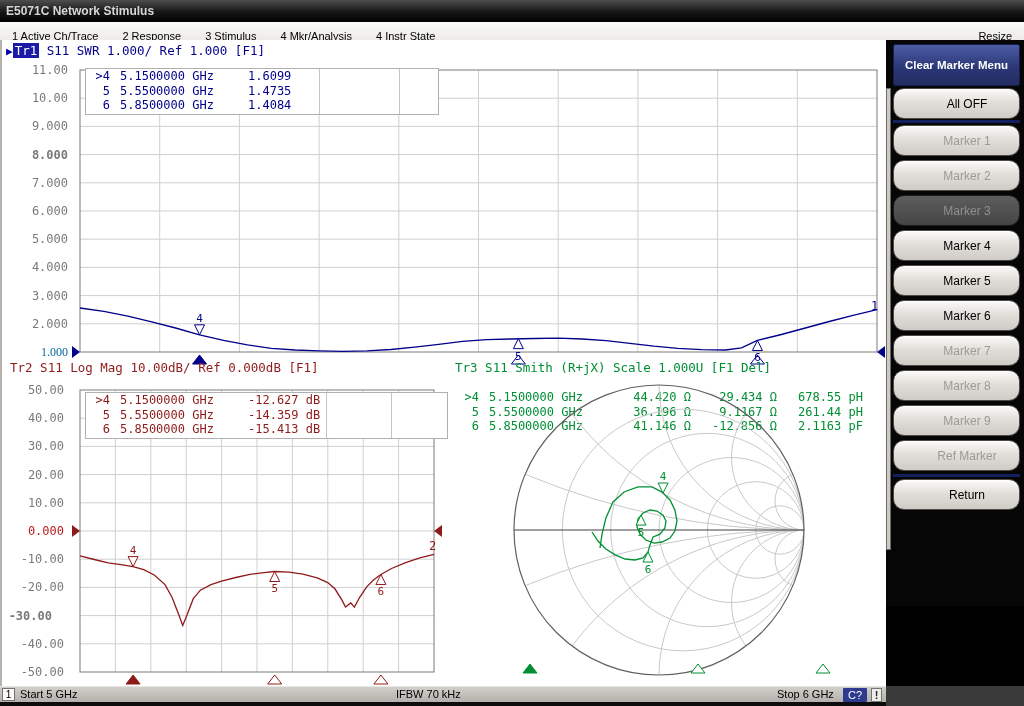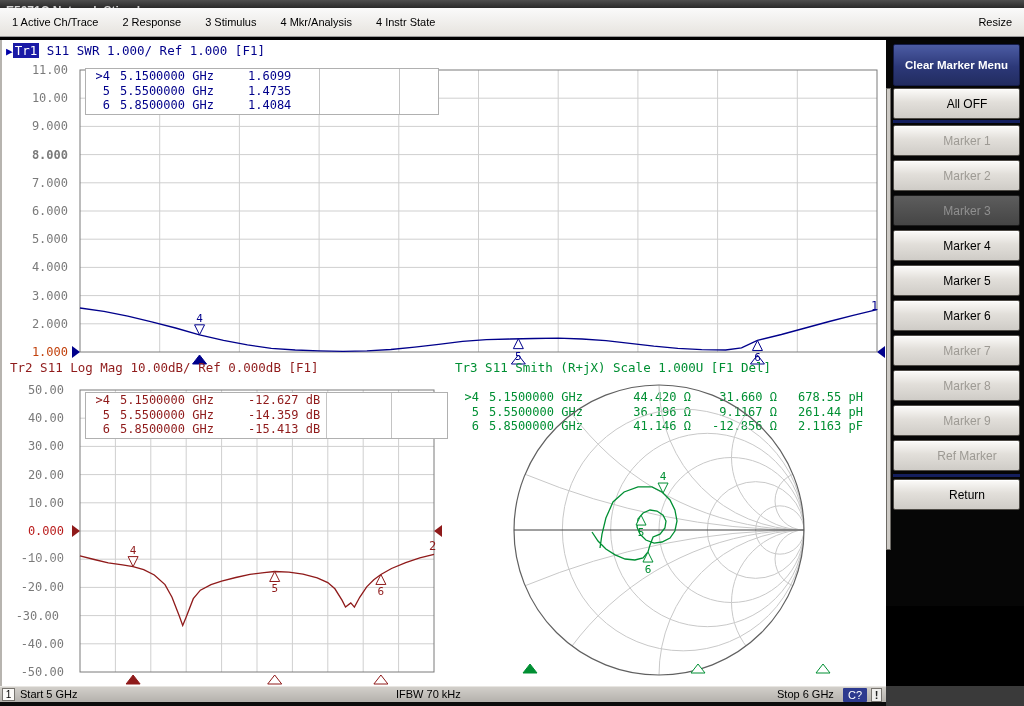--- a/index.html
+++ b/index.html
@@ -3,21 +3,21 @@
 <meta charset="utf-8">
 <style>
   html,body{margin:0;padding:0;background:#222;}
   #screen{position:relative;width:1024px;height:706px;background:#000;overflow:hidden;
           font-family:"Liberation Sans",sans-serif;}
   
   #titlebar{position:absolute;left:0;top:0;width:1024px;height:22px;
     background:linear-gradient(180deg,#4e4e4e 0%,#161616 55%,#000 100%);
     color:#d6d6d6;font-size:12px;font-weight:bold;line-height:22px;padding-left:6px;box-sizing:border-box;}
   
-  #menubar{position:absolute;left:0;top:8px;width:1024px;height:29px;
+  #menubar{position:absolute;left:0;top:22px;width:1024px;height:29px;
     background:linear-gradient(180deg,#fafafa,#e6e3de);border-bottom:1px solid #9a9a9a;
     font-size:11px;color:#000;display:flex;align-items:center;box-sizing:border-box;}
   #menubar .mi{padding:0 12px;}
   #menubar .resize{margin-left:auto;padding-right:12px;}
   
   #main{position:absolute;left:0;top:40px;width:886px;height:646px;background:#fff;
     border-left:2px solid #b7b4af;box-sizing:border-box;}
   .hdr{position:absolute;font-family:"DejaVu Sans Mono",monospace;font-size:12.5px;white-space:pre;}
   #tr1hdr{left:4px;top:3px;color:#00008b;}
   #tr1hdr .arrow{color:#0000a8;font-size:11px;}
@@ -41,21 +41,21 @@
   #tr2table .div2{position:absolute;left:305px;top:0;bottom:0;border-left:1px solid #c4c4c4;}
   #tr3list{position:absolute;left:453px;top:350px;color:#008f33;font-family:"DejaVu Sans Mono",monospace;
            font-size:12px;line-height:14.5px;}
   #tr3list .row{display:flex;white-space:pre;}
   #tr3list .c0{width:24px;text-align:right;}
   #tr3list .c1{margin-left:10px;width:116px;}
   #tr3list .cn{width:86px;text-align:right;}
   
   #sidebar{position:absolute;left:886px;top:40px;width:138px;height:566px;background:#060606;}
   #scrollstrip{position:absolute;left:0;top:48px;width:5px;height:462px;background:#cdcac5;border:1px solid #6d6a65;box-sizing:border-box;}
-  .btn{position:absolute;left:7px;width:127px;height:31px;border:1px solid #4e4b46;border-radius:2px;
+  .btn{position:absolute;left:7px;width:127px;height:31px;border:1px solid #4e4b46;border-radius:11px;
     background:linear-gradient(180deg,#fcfbf9 0%,#e2dfda 45%,#cfccc7 100%);
     box-shadow:inset 0 1px 0 #fff;display:flex;align-items:center;justify-content:center;
     font-size:12px;color:#000;box-sizing:border-box;text-align:center;padding-left:21px;}
   .btn.disabled{color:#9d9a94;}
   .btn.pressed{background:linear-gradient(180deg,#5d5d5d,#454545);color:#909090;border-color:#1c1c1c;box-shadow:none;}
   #menuTitleBtn{position:absolute;left:7px;top:4px;width:127px;height:42px;border:1px solid #151d4a;border-radius:2px;
     background:linear-gradient(180deg,#4c5ca4 0%,#2c3878 55%,#222c60 100%);
     color:#fff;font-size:11.5px;font-weight:bold;display:flex;align-items:center;justify-content:center;
     text-align:center;box-sizing:border-box;line-height:15px;}
   .sep{position:absolute;left:7px;width:127px;height:3px;background:#141f5e;}
@@ -101,21 +101,21 @@
         <div class="ylab" style="left: 20px; top: 23px;">11.00</div>
         <div class="ylab" style="left: 20px; top: 51.2px;">10.00</div>
         <div class="ylab" style="left: 20px; top: 79.4px;">9.000</div>
         <div class="ylab" style="left: 20px; top: 107.6px; font-weight: bold;">8.000</div>
         <div class="ylab" style="left: 20px; top: 135.8px;">7.000</div>
         <div class="ylab" style="left: 20px; top: 164px;">6.000</div>
         <div class="ylab" style="left: 20px; top: 192.2px;">5.000</div>
         <div class="ylab" style="left: 20px; top: 220.4px;">4.000</div>
         <div class="ylab" style="left: 20px; top: 248.6px;">3.000</div>
         <div class="ylab" style="left: 20px; top: 276.8px;">2.000</div>
-        <div class="ylab" style="left: 20px; top: 305px; color: #c2410c;">1.000</div>
+        <div class="ylab" style="left: 20px; top: 305px; color: #0369a1; font-family: Liberation Serif, serif;">1.000</div>
       </div>
     <svg id="tr1svg" style="left:70px;top:30px;" width="814" height="300" viewBox="0 0 814 300">
         <line x1="87.7" y1="0" x2="87.7" y2="282" stroke="#cfcfcf" stroke-width="1"></line>
         <line x1="8" y1="28.2" x2="805" y2="28.2" stroke="#cfcfcf" stroke-width="1"></line>
         <line x1="167.4" y1="0" x2="167.4" y2="282" stroke="#cfcfcf" stroke-width="1"></line>
         <line x1="8" y1="56.4" x2="805" y2="56.4" stroke="#cfcfcf" stroke-width="1"></line>
         <line x1="247.1" y1="0" x2="247.1" y2="282" stroke="#cfcfcf" stroke-width="1"></line>
         <line x1="8" y1="84.6" x2="805" y2="84.6" stroke="#cfcfcf" stroke-width="1"></line>
         <line x1="326.8" y1="0" x2="326.8" y2="282" stroke="#cfcfcf" stroke-width="1"></line>
         <line x1="8" y1="112.8" x2="805" y2="112.8" stroke="#cfcfcf" stroke-width="1"></line>
@@ -156,23 +156,23 @@
     <div id="tr2hdr" class="hdr">Tr2 S11 Log Mag 10.00dB/ Ref 0.000dB [F1]</div>
     <div id="tr3hdr" class="hdr">Tr3 S11 Smith (R+jX) Scale 1.000U [F1 Del]</div>
 
     <div id="tr2labels">
         <div class="ylab" style="left: 16px; top: 343px;">50.00</div>
         <div class="ylab" style="left: 16px; top: 371.2px;">40.00</div>
         <div class="ylab" style="left: 16px; top: 399.4px;">30.00</div>
         <div class="ylab" style="left: 16px; top: 427.6px;">20.00</div>
         <div class="ylab" style="left: 16px; top: 455.8px;">10.00</div>
         <div class="ylab" style="left: 16px; top: 484px; color: #b91c1c;">0.000</div>
-        <div class="ylab" style="left: 16px; top: 512.2px; font-family: Liberation Mono, monospace;">-10.00</div>
+        <div class="ylab" style="left: 16px; top: 512.2px;">-10.00</div>
         <div class="ylab" style="left: 16px; top: 540.4px;">-20.00</div>
-        <div class="ylab" style="left: 11px; top: 568.6px;">-30.00</div>
+        <div class="ylab" style="left: 4px; top: 568.6px; font-weight: bold;">-30.00</div>
         <div class="ylab" style="left: 16px; top: 596.8px;">-40.00</div>
         <div class="ylab" style="left: 16px; top: 625px;">-50.00</div>
       </div>
     <svg id="tr2svg" style="left:70px;top:350px;" width="372" height="300" viewBox="0 0 372 300">
         <line x1="43.4" y1="0" x2="43.4" y2="282" stroke="#cfcfcf" stroke-width="1"></line>
         <line x1="8" y1="28.2" x2="362" y2="28.2" stroke="#cfcfcf" stroke-width="1"></line>
         <line x1="78.8" y1="0" x2="78.8" y2="282" stroke="#cfcfcf" stroke-width="1"></line>
         <line x1="8" y1="56.4" x2="362" y2="56.4" stroke="#cfcfcf" stroke-width="1"></line>
         <line x1="114.2" y1="0" x2="114.2" y2="282" stroke="#cfcfcf" stroke-width="1"></line>
         <line x1="8" y1="84.6" x2="362" y2="84.6" stroke="#cfcfcf" stroke-width="1"></line>
@@ -206,21 +206,21 @@
 
     <div id="tr2table" class="mtable">
       <div class="div1"></div>
       <div class="div2"></div>
     <div class="row"><span class="c0">&gt;4</span><span class="c1">5.1500000 GHz</span><span class="c2">-12.627 dB</span></div>
         <div class="row"><span class="c0">5</span><span class="c1">5.5500000 GHz</span><span class="c2">-14.359 dB</span></div>
         <div class="row"><span class="c0">6</span><span class="c1">5.8500000 GHz</span><span class="c2">-15.413 dB</span></div>
       </div>
 
     <div id="tr3list">
-        <div class="row"><span class="c0">&gt;4</span><span class="c1">5.1500000 GHz</span><span class="cn">44.420 Ω</span><span class="cn">31.660 Ω</span><span class="cn">678.55 pH</span></div>
+        <div class="row"><span class="c0">&gt;4</span><span class="c1">5.1500000 GHz</span><span class="cn">44.420 Ω</span><span class="cn">29.434 Ω</span><span class="cn">678.55 pH</span></div>
         <div class="row"><span class="c0">5</span><span class="c1">5.5500000 GHz</span><span class="cn">36.196 Ω</span><span class="cn">9.1167 Ω</span><span class="cn">261.44 pH</span></div>
         <div class="row"><span class="c0">6</span><span class="c1">5.8500000 GHz</span><span class="cn">41.146 Ω</span><span class="cn">-12.856 Ω</span><span class="cn">2.1163 pF</span></div>
       </div>
 
     <svg id="smithsvg" style="left:502px;top:335px;" width="320" height="312" viewBox="0 0 320 312">
         <clipPath id="smclip">
           <circle cx="155" cy="155" r="145"></circle>
         </clipPath>
         <g clip-path="url(#smclip)">
           <circle cx="179.16666666666666" cy="155" r="120.83333333333334" fill="none" stroke="#c8c8c8" stroke-width="1"></circle>

